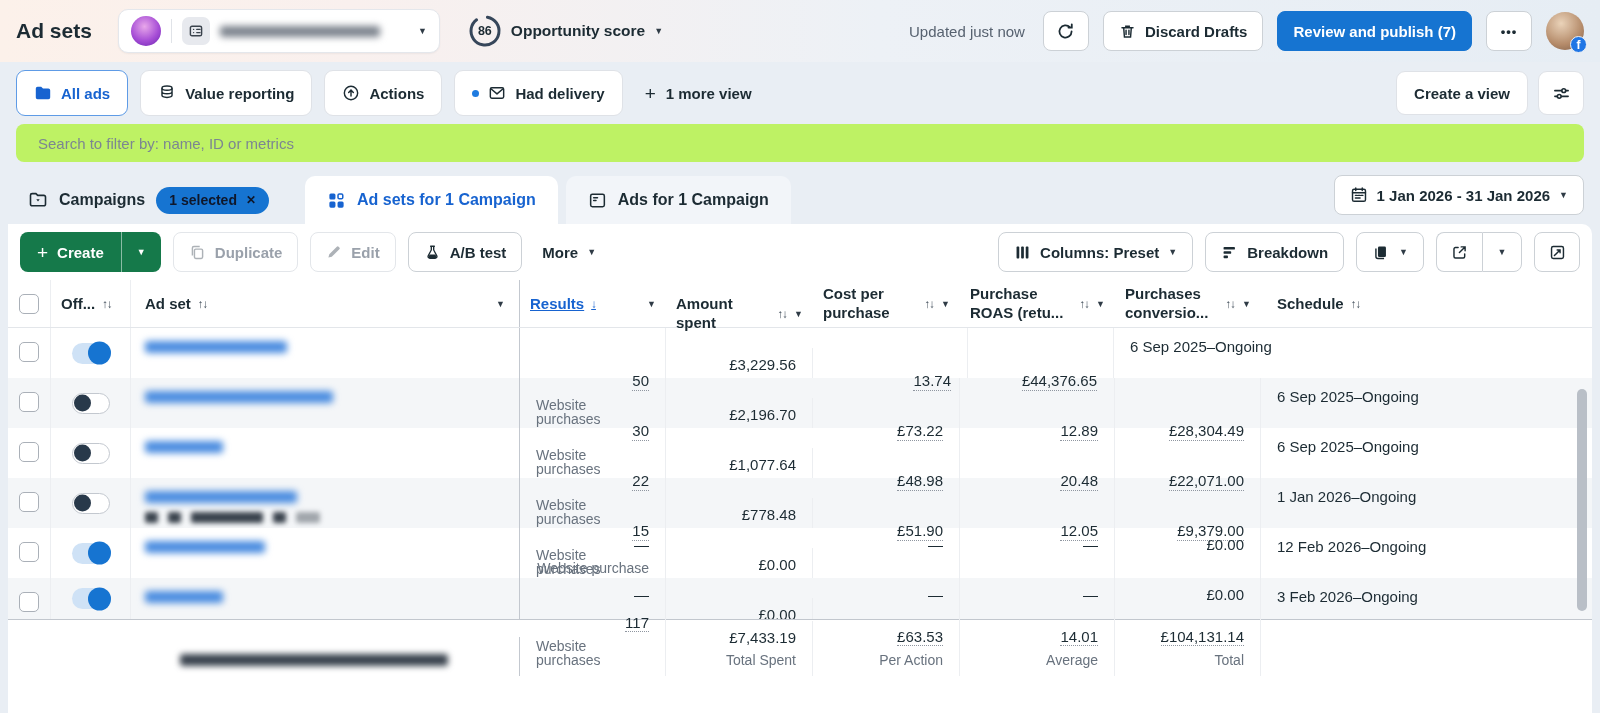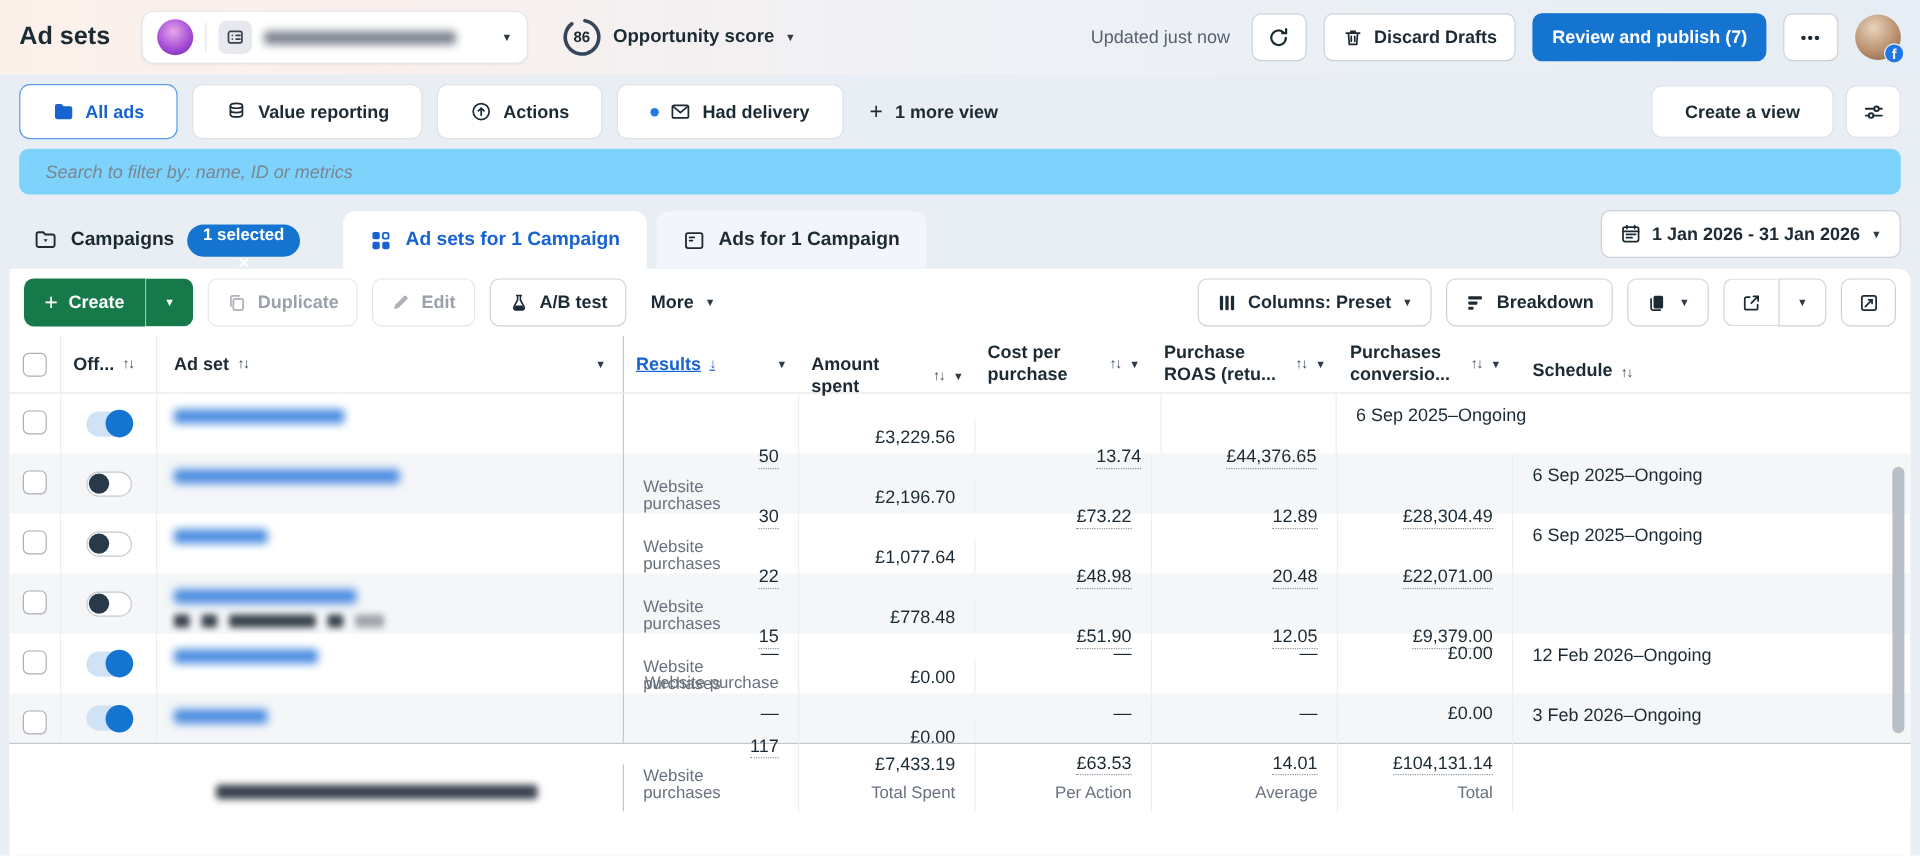--- a/index.html
+++ b/index.html
@@ -47,45 +47,45 @@
   .btn.icon-only { width:46px; padding:0; }
   .btn-primary { background:#1674d1; border-color:#1674d1; color:#fff; }
   .avatar-photo { position:relative; width:38px; height:38px; border-radius:50%; flex:none;
     background:radial-gradient(circle at 40% 30%, #ecd3b6, #b98a66 60%, #7e5a42); filter:saturate(.9); }
   .fb-badge { position:absolute; right:-3px; bottom:-3px; width:17px; height:17px; border-radius:50%;
     background:#1877f2; color:#fff; font-size:12px; font-weight:700; display:flex; align-items:center;
     justify-content:center; border:1.5px solid #eef1f6; }
   
   .viewbar { display:flex; align-items:center; gap:12px; padding:8px 16px 6px; height:60px; }
   .view-chip {
-    display:inline-flex; align-items:center; gap:9px; height:46px; padding:0 27px;
+    display:inline-flex; align-items:center; gap:9px; height:46px; padding:0 17px;
     background:#fff; border:1px solid #dfe2e7; border-radius:9px;
     font-weight:600; font-size:15px; cursor:pointer;
   }
   .view-chip.active { border-color:#5e9be6; color:#1763d0; }
   .delivery-dot { width:7px; height:7px; border-radius:50%; background:#1e7be0; }
   .more-view { display:inline-flex; align-items:center; gap:10px; font-weight:600; padding:0 10px; cursor:pointer; }
   .plus-glyph { font-size:19px; font-weight:400; line-height:1; }
   .viewbar-right { margin-left:auto; display:flex; gap:10px; }
   
   .searchrow { padding:2px 16px 0; }
   .search-input {
-    width:100%; height:38px; background:#7dd3fc; border:none; border-radius:8px;
-    padding:0 22px; font-size:15px; color:#39424d; font-family:inherit; outline:none;font-style:italic;
+    width:100%; height:38px; background:#bef264; border:none; border-radius:8px;
+    padding:0 22px; font-size:15px; color:#39424d; font-family:inherit; outline:none;
   }
   .search-input::placeholder { color:#7c8691; }
   
   .tabsrow { display:flex; align-items:flex-end; padding-left:28px; height:62px; position:relative; }
   .level-tab { display:flex; align-items:center; gap:11px; height:48px; padding:0 22px;
     font-size:16px; font-weight:700; cursor:pointer; }
   .level-tab.first { padding-left:0; margin-right:14px; }
   .level-tab.active { background:#fff; border-radius:10px 10px 0 0; color:#1763d0; }
   .level-tab.ads-tab { background:#f2f5f9; border-radius:10px 10px 0 0; margin-left:8px; color:#1c2b33; }
   .sel-badge { display:inline-flex; align-items:center; gap:9px; height:27px; padding:0 13px;
-    background:#1674d1; color:#ffffff; border-radius:14px; font-size:14px; font-weight:600;flex-direction:column; }
+    background:#1674d1; color:#0f172a; border-radius:14px; font-size:14px; font-weight:600; }
   .sel-badge .x { font-size:12px; cursor:pointer; }
   .date-btn { position:absolute; right:16px; bottom:9px; font-weight:600; }
   
   .panel { margin:0 8px; background:#fff; border-radius:0 10px 0 0; height:491px; position:relative; }
   .toolbar { display:flex; align-items:center; gap:12px; height:56px; padding:0 12px; }
   .split-create { display:flex; }
   .create-main { display:flex; align-items:center; gap:9px; height:40px; padding:0 17px;
     background:#15794a; color:#fff; font-weight:700; font-size:15px; border-radius:8px 0 0 8px; cursor:pointer; }
   .create-caret { display:flex; align-items:center; justify-content:center; width:40px; height:40px;
     background:#15794a; color:#fff; border-radius:0 8px 8px 0; border-left:1px solid rgba(255,255,255,.5); cursor:pointer; }
@@ -411,21 +411,21 @@
         <span class="spacer"></span>
           <span class="sort">↑↓</span>
           <span class="caret">▼</span>
       </div>
       <div class="c-conv hcell">
         <span class="hsub"><span>Purchases</span><br><span>conversio...</span></span>
         <span class="spacer"></span>
           <span class="sort">↑↓</span>
           <span class="caret">▼</span>
       </div>
-      <div class="c-sched hcell" style="display:flex;align-items:flex-end;gap:7px">
+      <div class="c-sched hcell" style="display:flex;align-items:center;gap:7px">
         <span>Schedule</span>
           <span class="sort">↑↓</span>
       </div>
     </div>
 
     <div class="tr">
       <div class="c-check">
           <div class="checkbox"></div>
         </div>
       <div class="c-off">
@@ -542,20 +542,21 @@
         </div>
       <div class="c-num c-cost">
           <span class="val u">£51.90</span>
         </div>
       <div class="c-num c-roas">
           <span class="val u">12.05</span>
         </div>
       <div class="c-num c-conv">
           <span class="val u">£9,379.00</span>
         </div>
+      <div class="c-sched">1 Jan 2026–Ongoing</div>
     </div>
 
     <div class="tr">
       <div class="c-check">
           <div class="checkbox"></div>
         </div>
       <div class="c-off">
           <div class="toggle on">
             <div class="knob"></div>
           </div>

